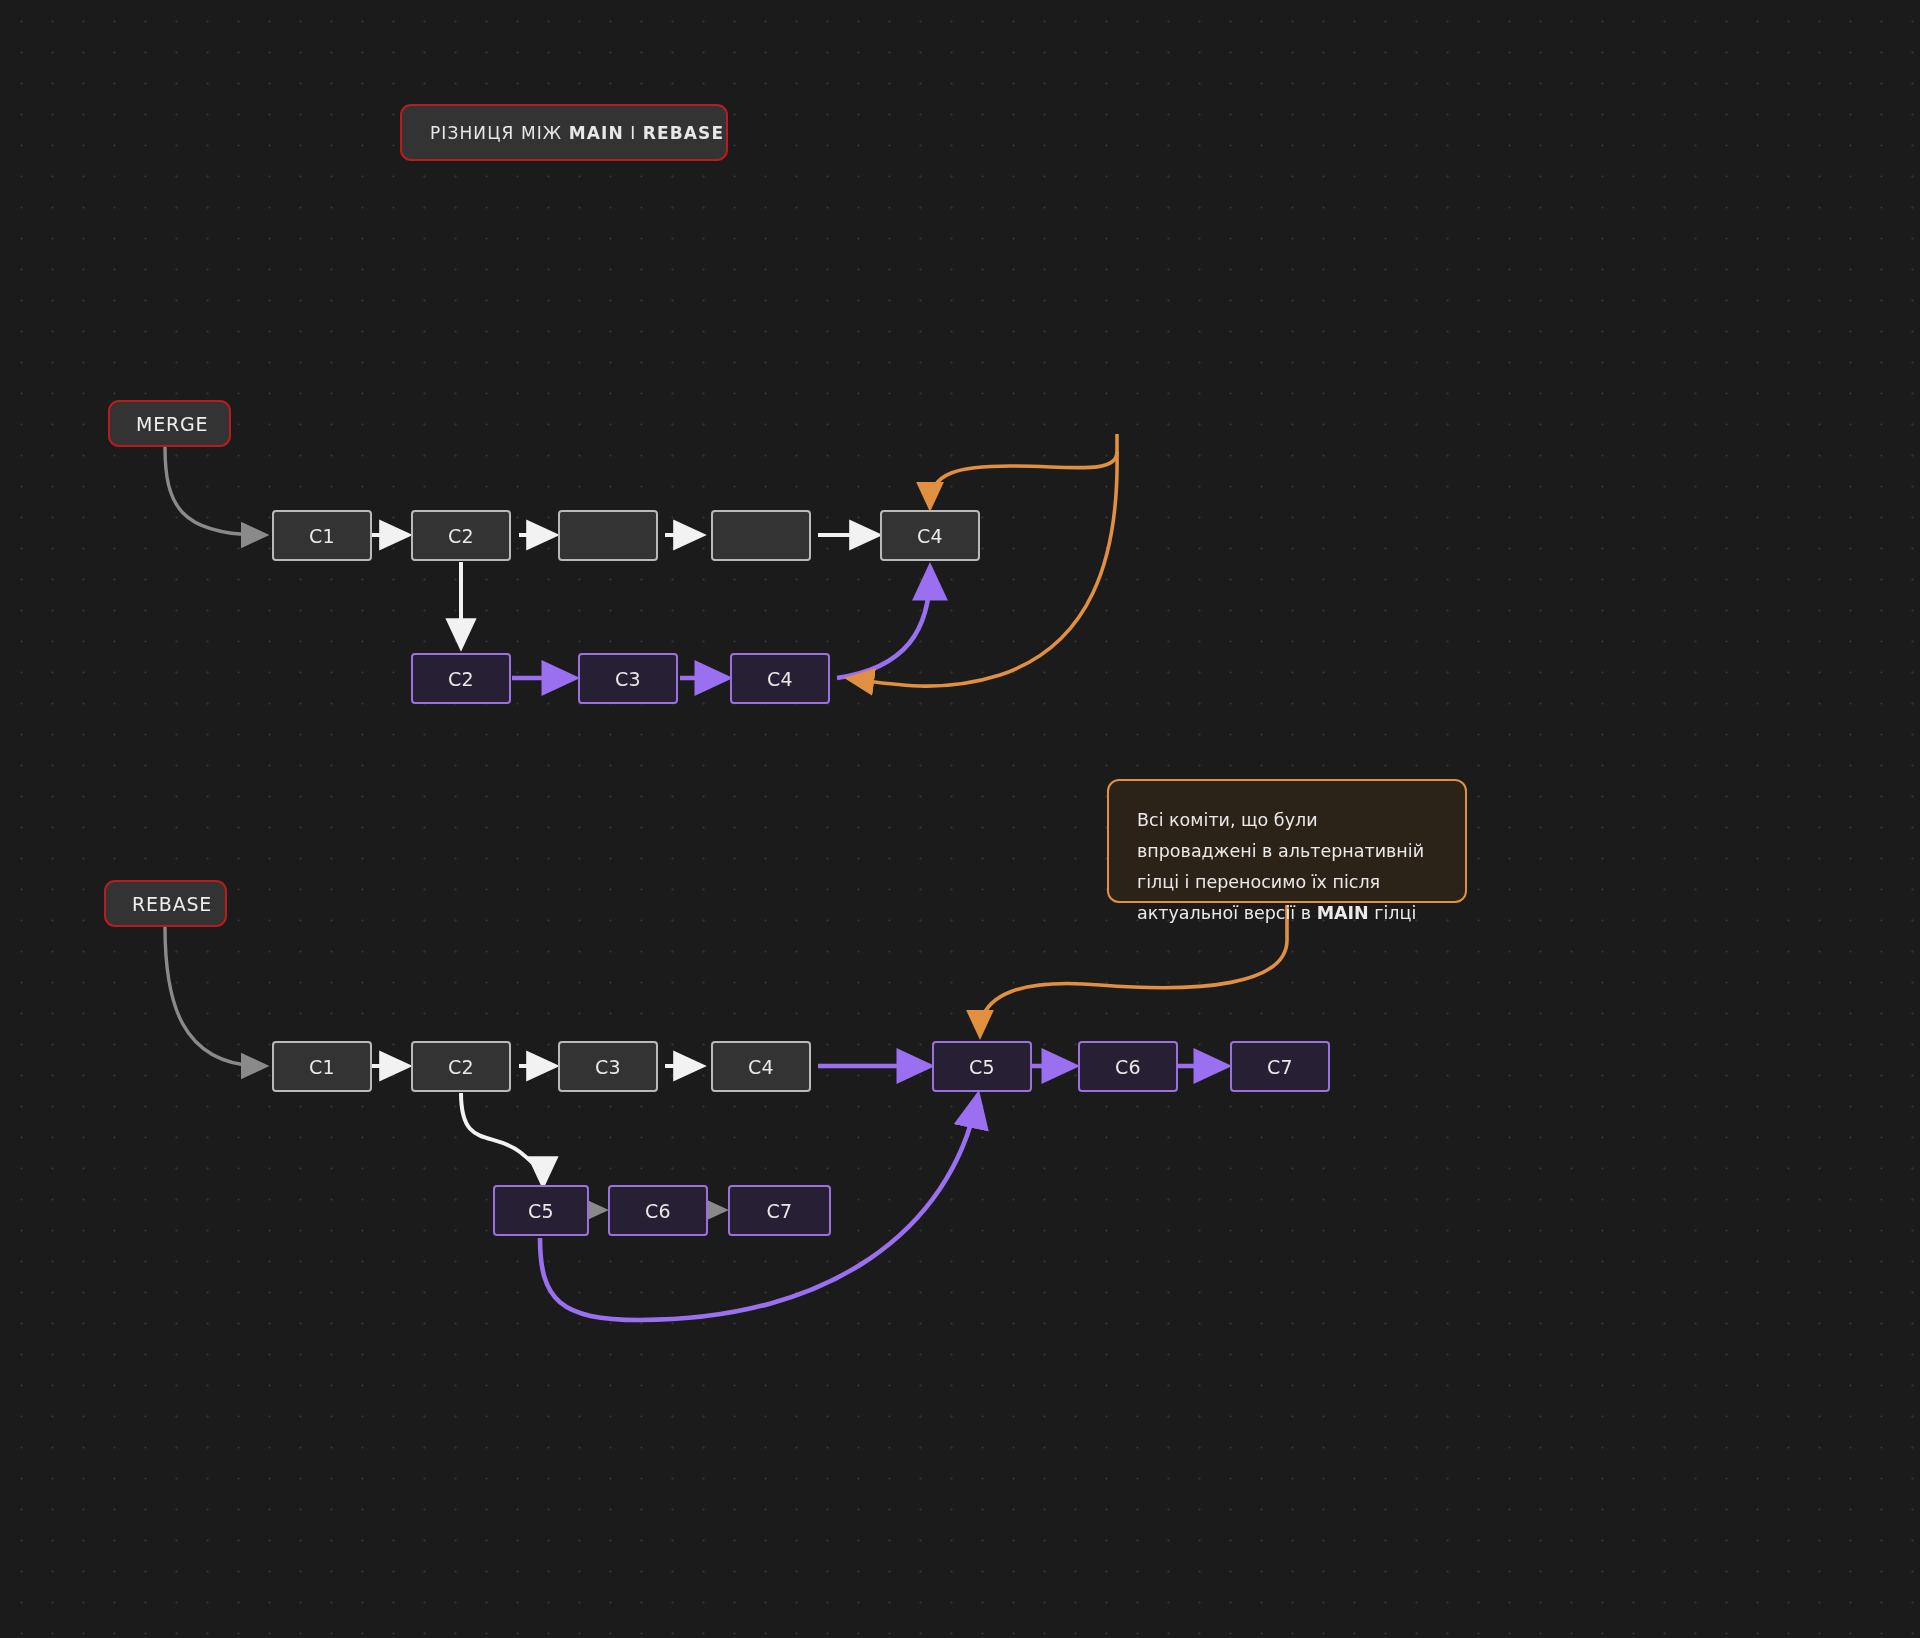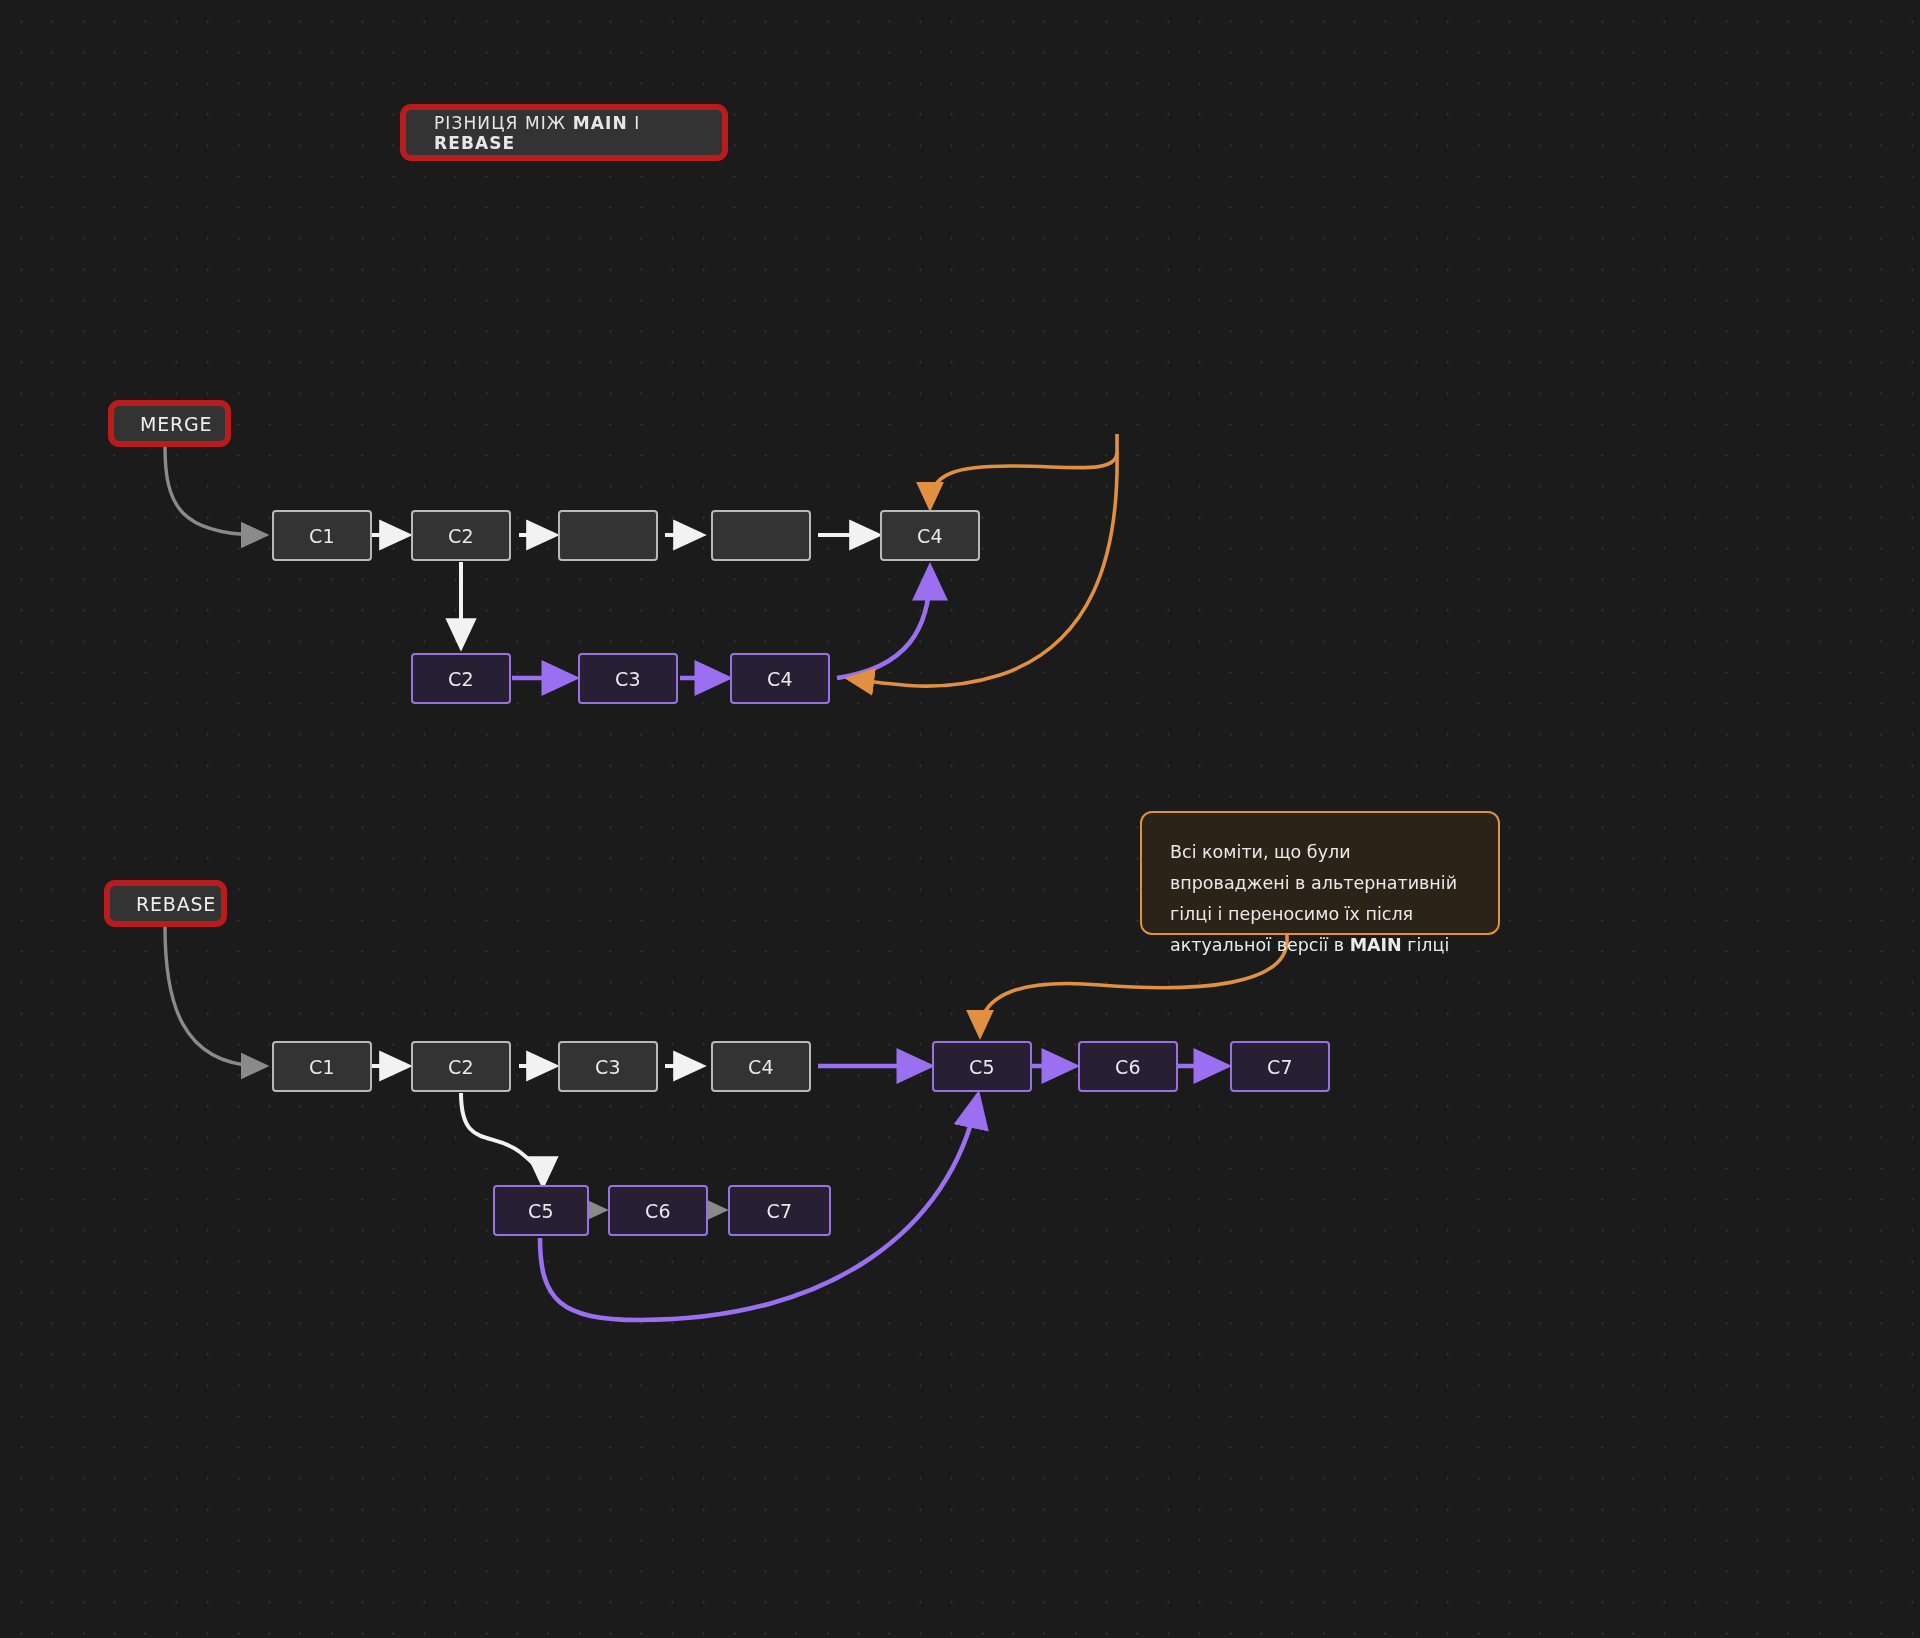--- a/index.html
+++ b/index.html
@@ -34,21 +34,21 @@
     background:#272035;
     border:2px solid #9a72e0;
   }
 
   .label-box{
     position:absolute;
     display:flex;align-items:center;
     padding:0 0 0 26px;
     border-radius:11px;
     background:#333333;
-    border:6px solid #b91c1c;
+    border:2px solid #b91c1c;
     box-sizing:border-box;
     color:#efefef;
     font-size:19px;
     letter-spacing:.8px;
   }
   #title-box{
     left:400px;top:104px;width:328px;height:57px;
     font-size:17px;letter-spacing:1.1px;
     color:#e7e7e7;
     padding-left:28px;
@@ -64,21 +64,21 @@
     color:#eaeaea;
     font-size:17.5px;
     line-height:31px;
     padding:24px 28px;
   }
   .callout p{margin:0;}
   .callout p + p{margin-top:24px;}
   .callout b{font-weight:700;}
 
   #callout-merge{left:886px;top:238px;width:470px;height:194px;}
-  #callout-rebase{left:1140px;top:779px;width:360px;height:124px;margin-top:32px;}
+  #callout-rebase{left:1107px;top:779px;width:360px;height:124px;}
 </style>
 </head>
 <body>
 
 <div id="canvas">
 
   <svg id="edges" viewBox="0 0 1920 1638">
     <defs>
       <marker id="ah-white" markerWidth="9" markerHeight="9" refX="6.2" refY="4.5" orient="auto">
         <path d="M0,0.6 L8.4,4.5 L0,8.4 z" fill="#f2f2f2"></path>

